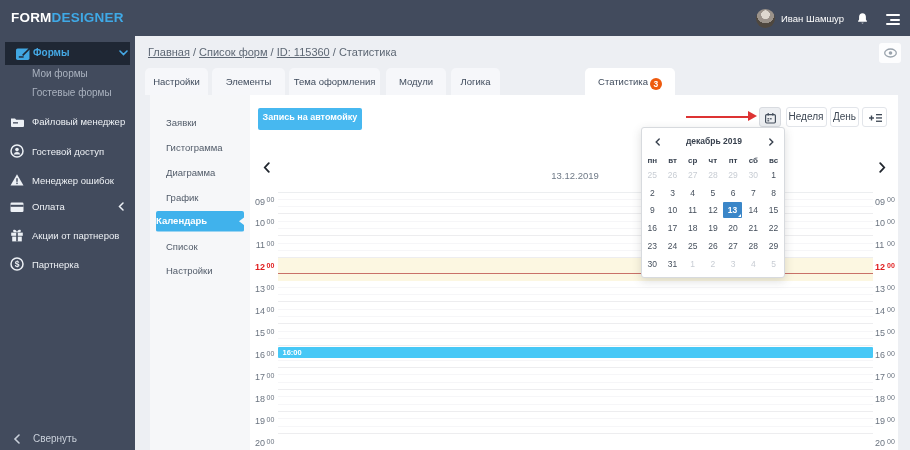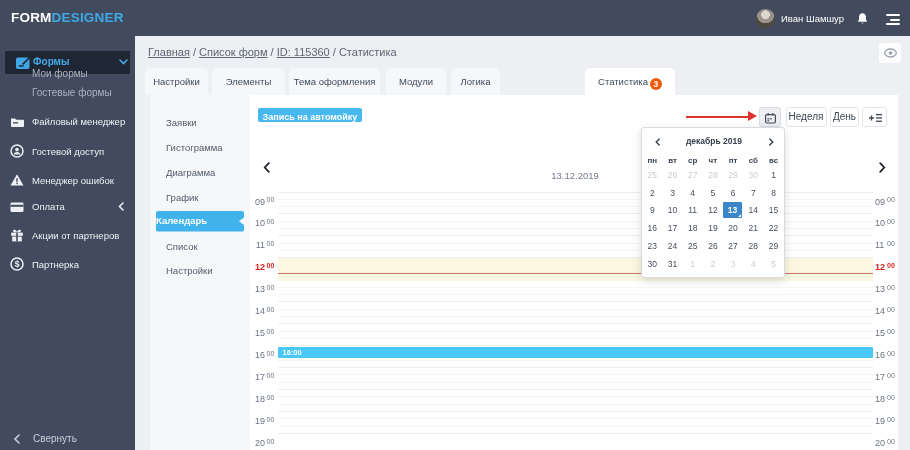--- a/index.html
+++ b/index.html
@@ -13,21 +13,21 @@
   #logo span { color:#3fa9e6; }
   #avatar { position:absolute; left:756px; top:9px; width:19px; height:19px; border-radius:50%;
      background:radial-gradient(circle at 50% 30%, #ded8cf 0 26%, #9a928a 27% 52%, #4e473f 53% 100%); }
   #uname { position:absolute; left:781px; top:13px; font-size:9.5px; color:#fff; }
   #burger { position:absolute; left:886px; top:14px; width:14px; height:11px; }
   #burger i { position:absolute; height:2px; background:#fff; border-radius:1px; display:block; }
 
   
   #sidebar { position:absolute; left:0; top:36px; width:135px; height:414px; background:#424b5d; }
   #sb-block { position:absolute; left:0; top:0; width:135px; height:67px; }
-  #sb-active { position:absolute; left:5px; top:15px; width:125px; height:22.5px; background:#1f2734; border-radius:0; }
+  #sb-active { position:absolute; left:5px; top:6px; width:125px; height:22.5px; background:#1f2734; border-radius:0; }
   #sb-active .txt { position:absolute; left:28px; top:5px; font-size:10px; font-weight:bold; color:#45a8e4; }
   .sb-sub { position:absolute; left:32px; font-size:10px; color:#aab2bf; white-space:nowrap; }
   .sb-item { position:absolute; left:32px; font-size:9.5px; font-weight:500; color:#eef1f5; white-space:nowrap; }
   .sb-ic { position:absolute; left:10px; width:14px; height:14px; }
   #collapse { position:absolute; left:33px; top:432px; font-size:10px; font-weight:500; color:#c9d0da; }
 
   
   #crumb { position:absolute; left:148px; top:45.5px; font-size:11px; color:#5d6774; }
   #crumb u { text-decoration:underline; }
   #eyebtn { position:absolute; left:879px; top:43px; width:22px; height:20px; background:#fdfdfe; border-radius:3px; }
@@ -41,21 +41,21 @@
 
   
   #panel { position:absolute; left:150px; top:95px; width:748px; height:355px; background:#fff; }
   #smenu { position:absolute; left:150px; top:95px; width:100px; height:355px; background:#f6f7f9; }
   .sm-it { position:absolute; left:166px; font-size:9.5px; color:#515b69; white-space:nowrap; }
   #sm-act { position:absolute; left:156px; top:211px; width:88px; height:20.5px; background:#40b2ec; border-radius:2px;
             clip-path:polygon(0 0,100% 0,100% 32%,calc(100% - 5px) 50%,100% 68%,100% 100%,0 100%);
             color:#fff; font-size:9.5px; font-weight:bold; line-height:20.5px; }
 
   
-  #mkbtn { position:absolute; left:258px; top:108px; width:104px; height:14px; background:#47b8f0; border-radius:2px;
+  #mkbtn { position:absolute; left:258px; top:108px; width:104px; height:22px; background:#47b8f0; border-radius:2px;
            color:#fff; font-size:9px; font-weight:bold; text-align:center; line-height:19.5px; }
   #dayname { position:absolute; left:475px; top:155.5px; width:200px; text-align:center; font-size:9.5px; font-weight:bold; color:#3d4652; }
   #daydate { position:absolute; left:475px; top:169.5px; width:200px; text-align:center; font-size:9.5px; color:#6f7a87; }
 
   .gl { position:absolute; left:277.5px; width:595px; height:1px; background:#ededef; }
   .gl.mn { background:#f6f6f8; }
   .tl { position:absolute; width:26px; height:10px; font-size:9px; color:#6b7480; line-height:1; }
   .tl b { font-weight:normal; position:absolute; top:0; }
   .tl.red b { font-weight:bold; }
   .tl.red i { font-weight:bold; }

